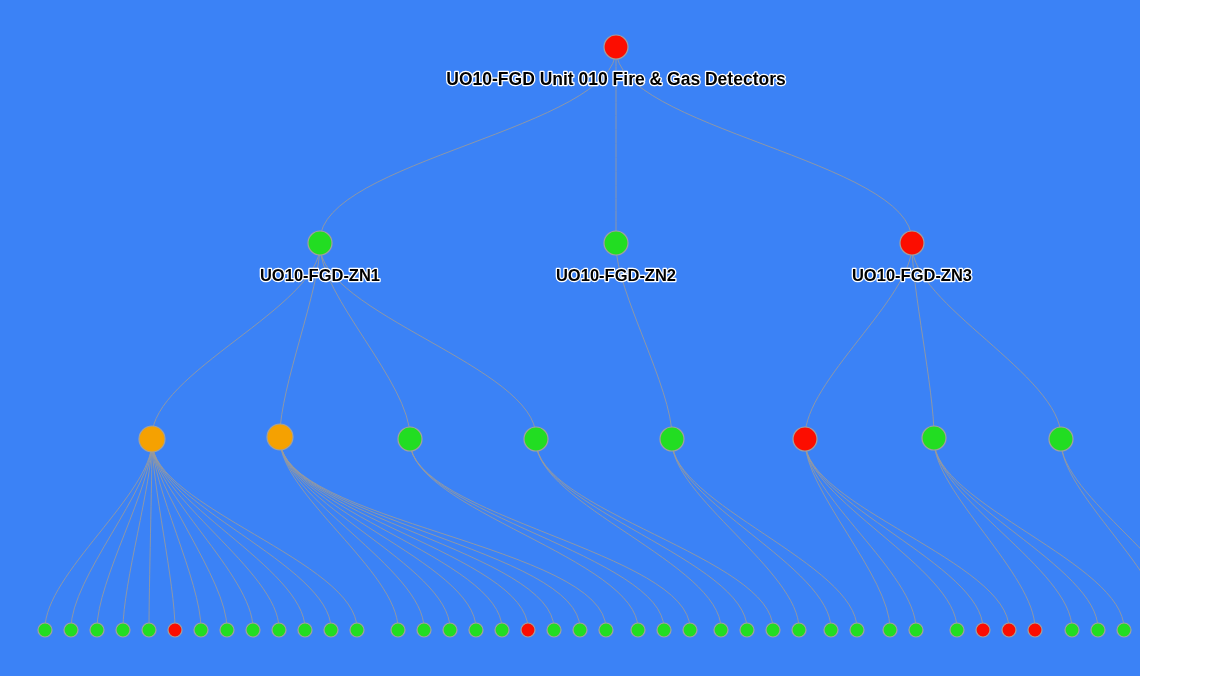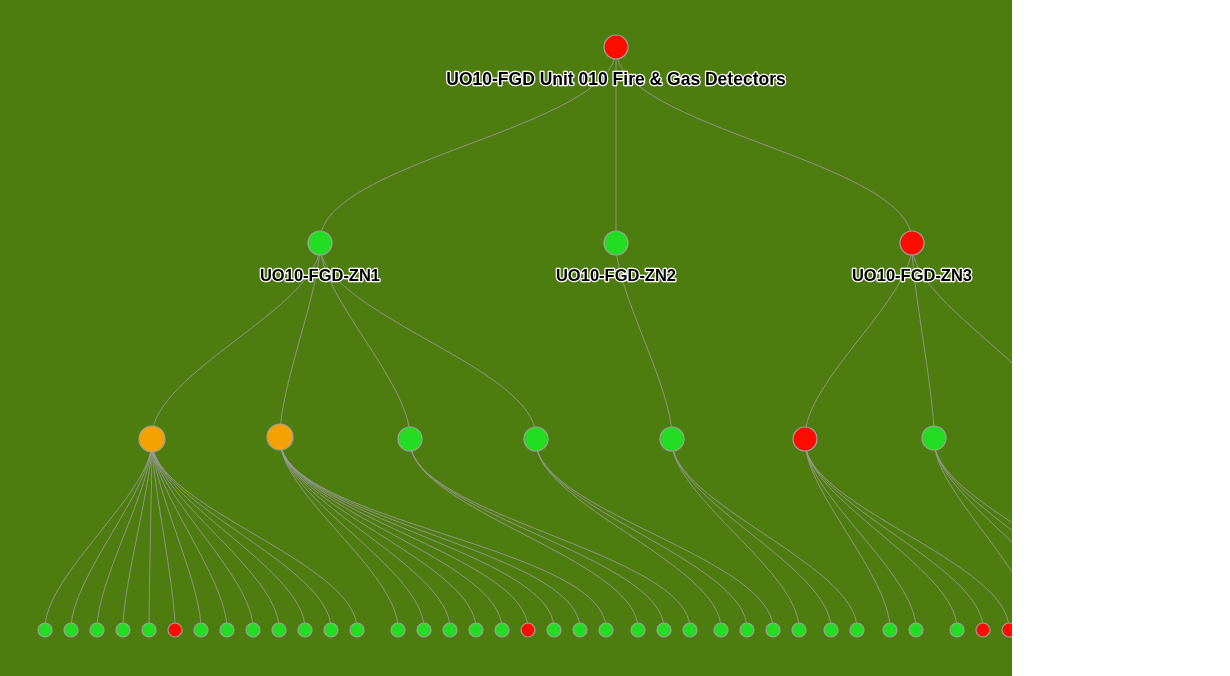--- a/index.html
+++ b/index.html
@@ -5,23 +5,23 @@
   html, body {
     margin: 0;
     padding: 0;
     background: #ffffff;
   }
   body {
     font-family: "Liberation Sans", sans-serif;
   }
   #canvas {
     position: relative;
-    width: 1012px;
+    width: 1140px;
     height: 676px;
-    background: #4d7c0f;
+    background: #3b82f6;
     overflow: hidden;
   }
   #graph-svg {
     position: absolute;
     left: 0;
     top: 0;
     width: 1230px;
     height: 676px;
     display: block;
   }

